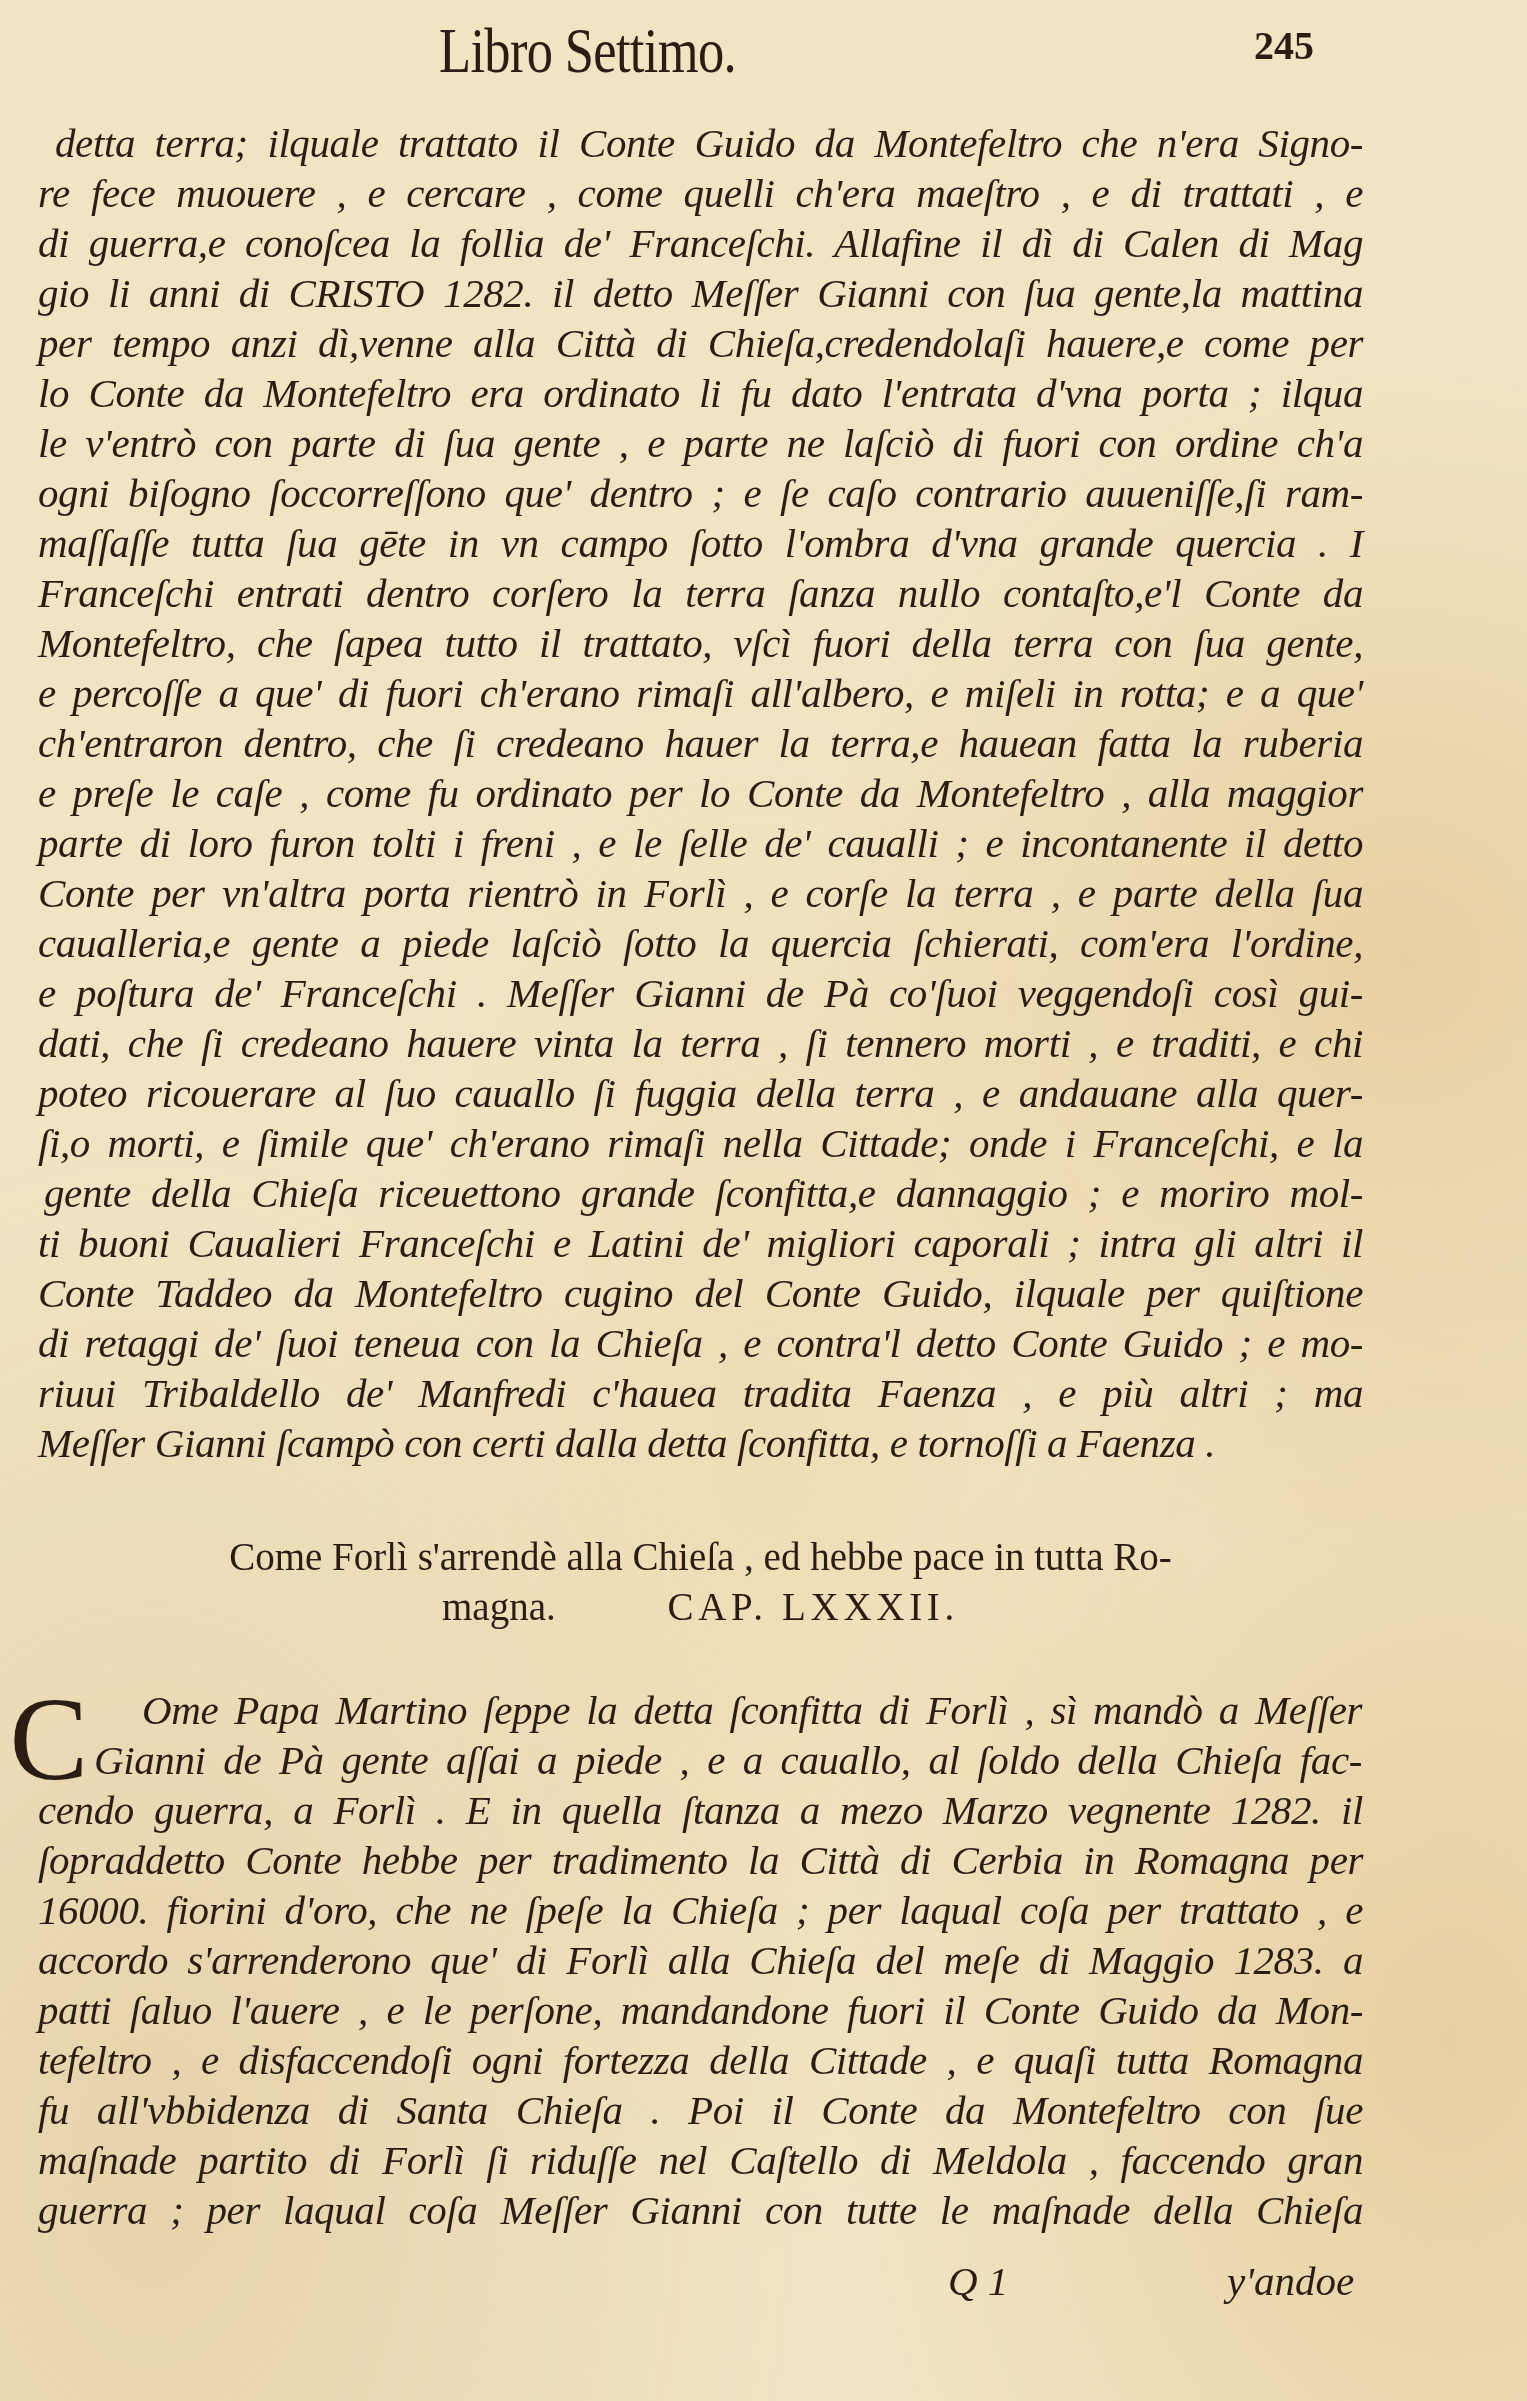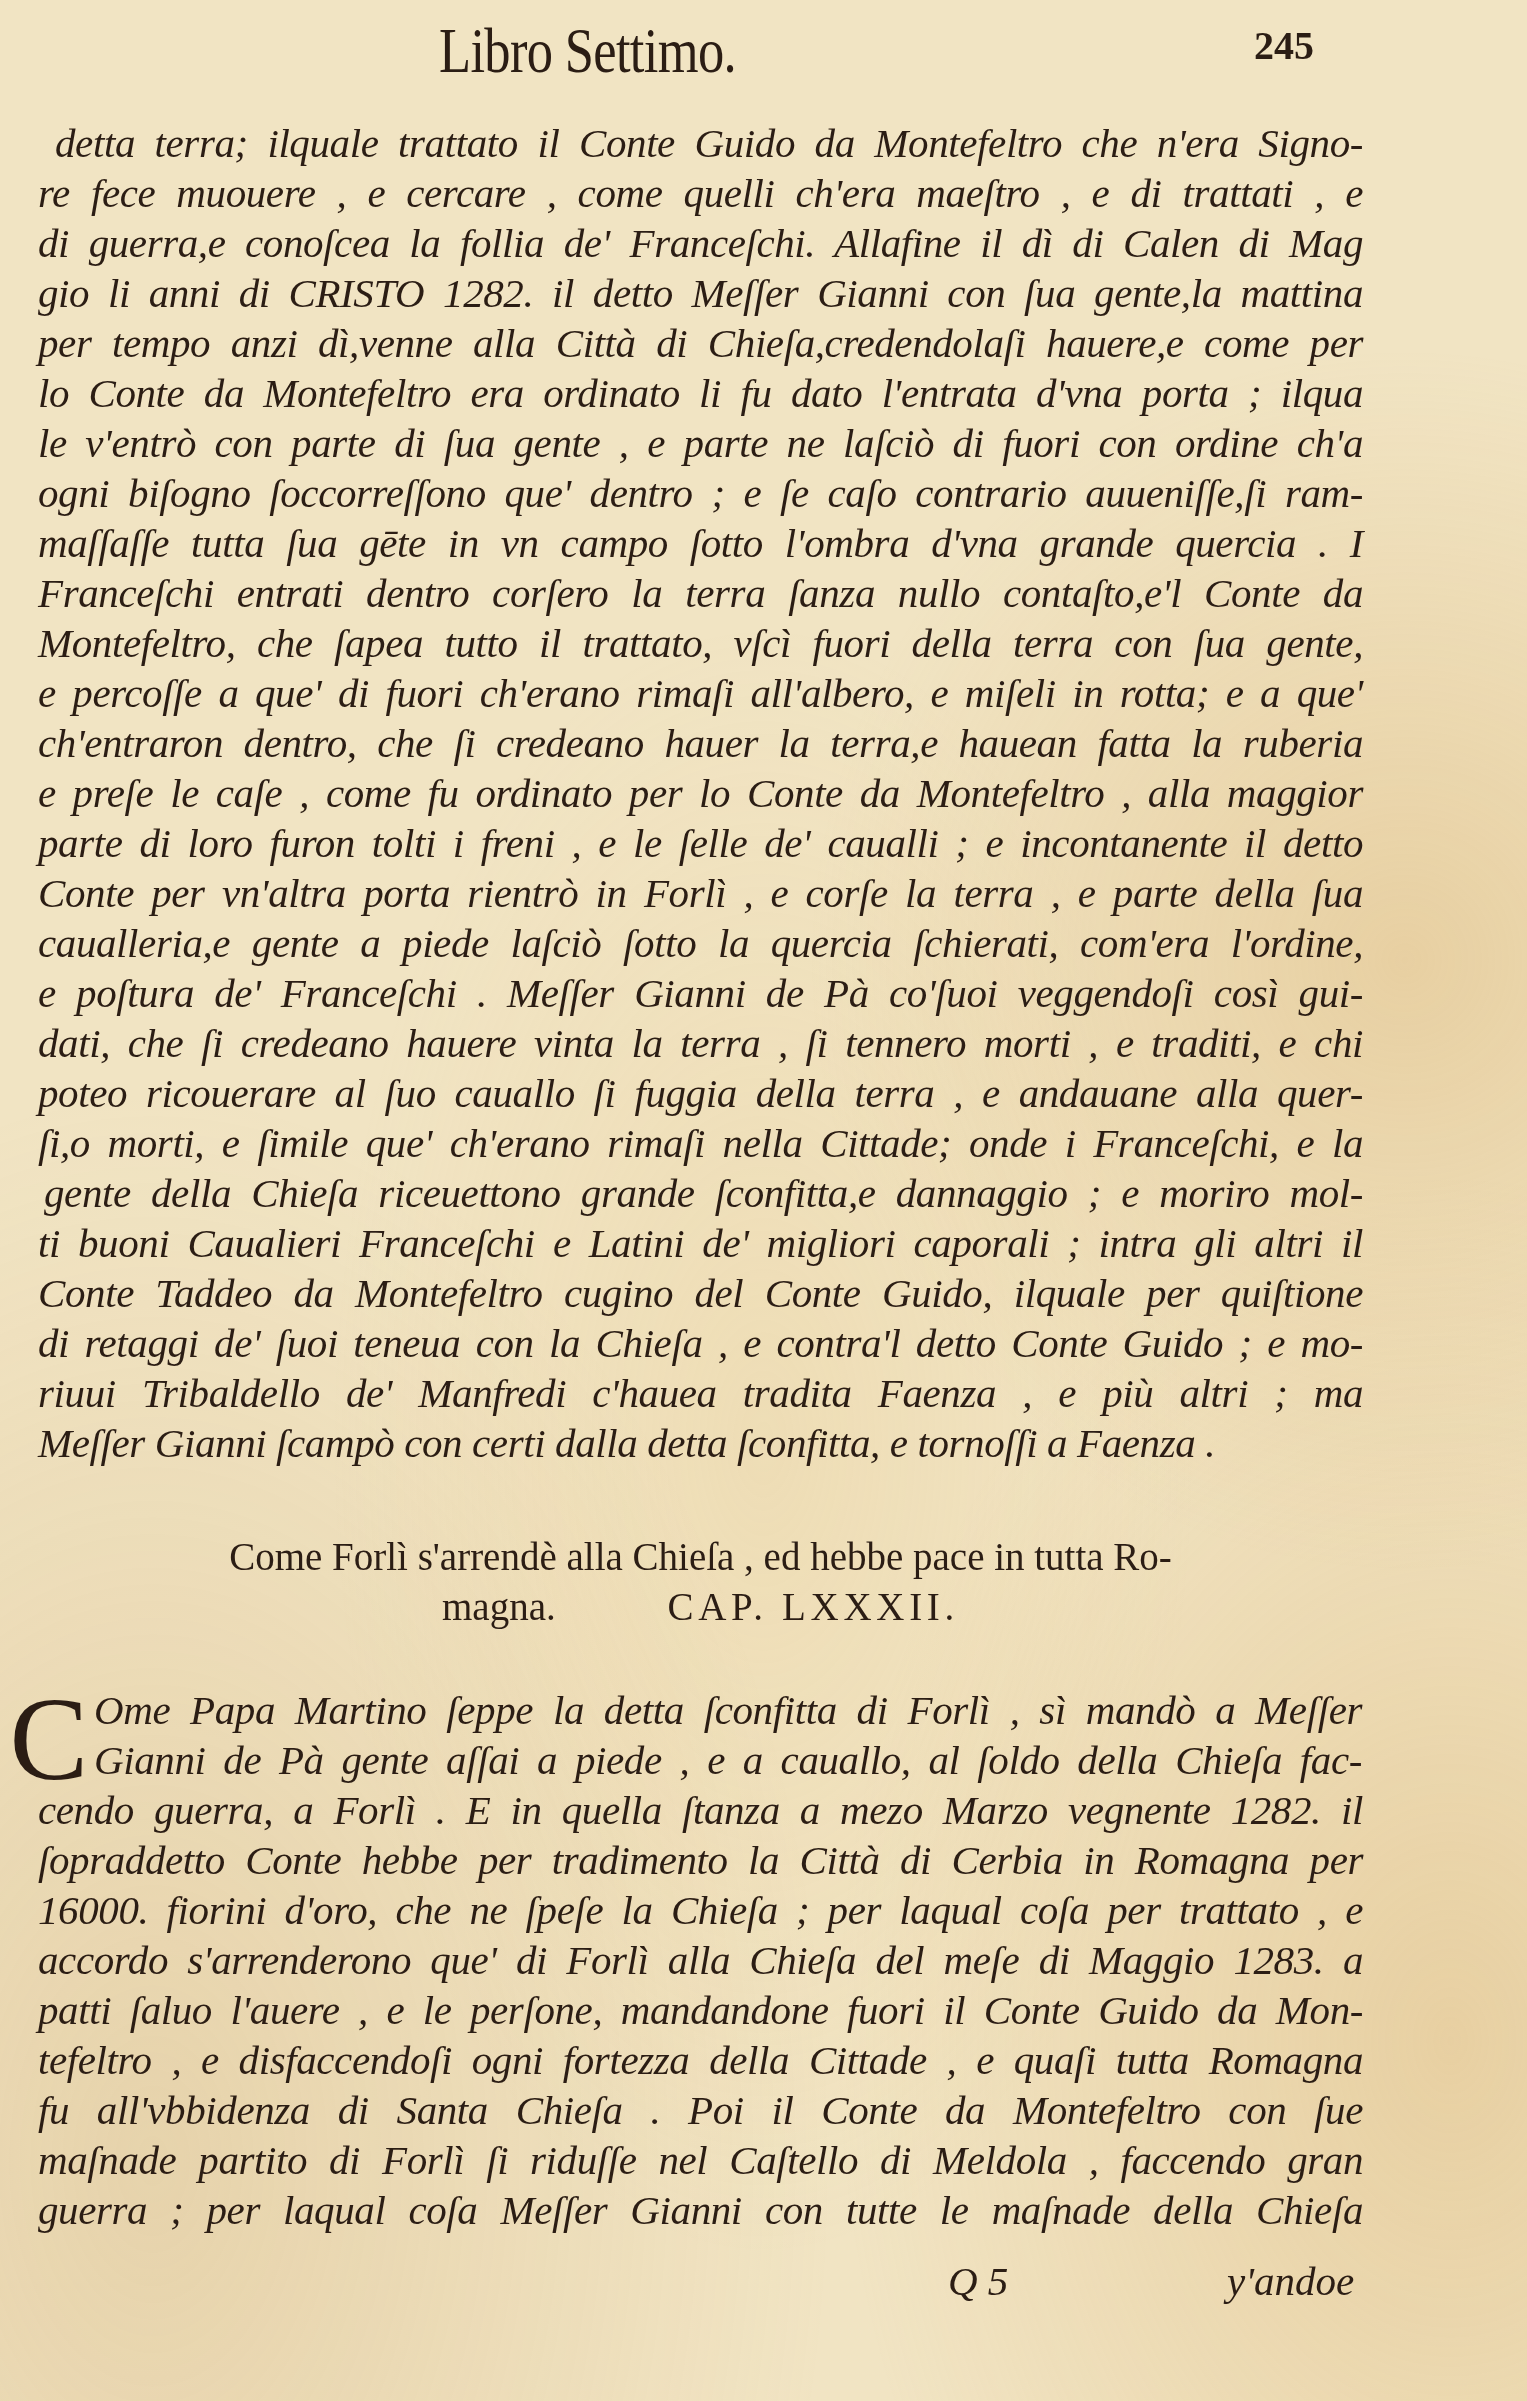--- a/index.html
+++ b/index.html
@@ -105,31 +105,31 @@
     <div class="h-line">
       <span>magna.</span>
       <span class="cap">CAP. LXXXII.</span>
     </div>
   </div>
 
   <div class="dropcap">C</div>
 
   <div class="chapter-body">
     <div class="indent">
-      <div class="line"><span style="white-space: nowrap;">Ome Papa Martino ſeppe la detta ſconfitta di Forlì , sì mandò a Meſſer</span></div>
+      <div class="line"><span style="white-space: nowrap; margin-left: 48px;">Ome Papa Martino ſeppe la detta ſconfitta di Forlì , sì mandò a Meſſer</span></div>
       <div class="line"><span style="white-space: nowrap;">Gianni de Pà gente aſſai a piede , e a cauallo, al ſoldo della Chieſa fac-</span></div>
     </div>
     <div class="line"><span style="white-space: nowrap;">cendo guerra, a Forlì . E in quella ſtanza a mezo Marzo vegnente 1282. il</span></div>
     <div class="line"><span style="white-space: nowrap;">ſopraddetto Conte hebbe per tradimento la Città di Cerbia in Romagna per</span></div>
     <div class="line"><span style="white-space: nowrap;">16000. fiorini d'oro, che ne ſpeſe la Chieſa ; per laqual coſa per trattato , e</span></div>
     <div class="line"><span style="white-space: nowrap;">accordo s'arrenderono que' di Forlì alla Chieſa del meſe di Maggio 1283. a</span></div>
     <div class="line"><span style="white-space: nowrap;">patti ſaluo l'auere , e le perſone, mandandone fuori il Conte Guido da Mon-</span></div>
     <div class="line"><span style="white-space: nowrap;">tefeltro , e disfaccendoſi ogni fortezza della Cittade , e quaſi tutta Romagna</span></div>
     <div class="line"><span style="white-space: nowrap;">fu all'vbbidenza di Santa Chieſa . Poi il Conte da Montefeltro con ſue</span></div>
     <div class="line"><span style="white-space: nowrap;">maſnade partito di Forlì ſi riduſſe nel Caſtello di Meldola , faccendo gran</span></div>
     <div class="line"><span style="white-space: nowrap;">guerra ; per laqual coſa Meſſer Gianni con tutte le maſnade della Chieſa</span></div>
   </div>
 
-  <div class="catch sig">Q 5</div>
+  <div class="catch sig">Q 1</div>
   <div class="catch catchword">y'andoe</div>
 
 </div>
 
 
 </body></html>

